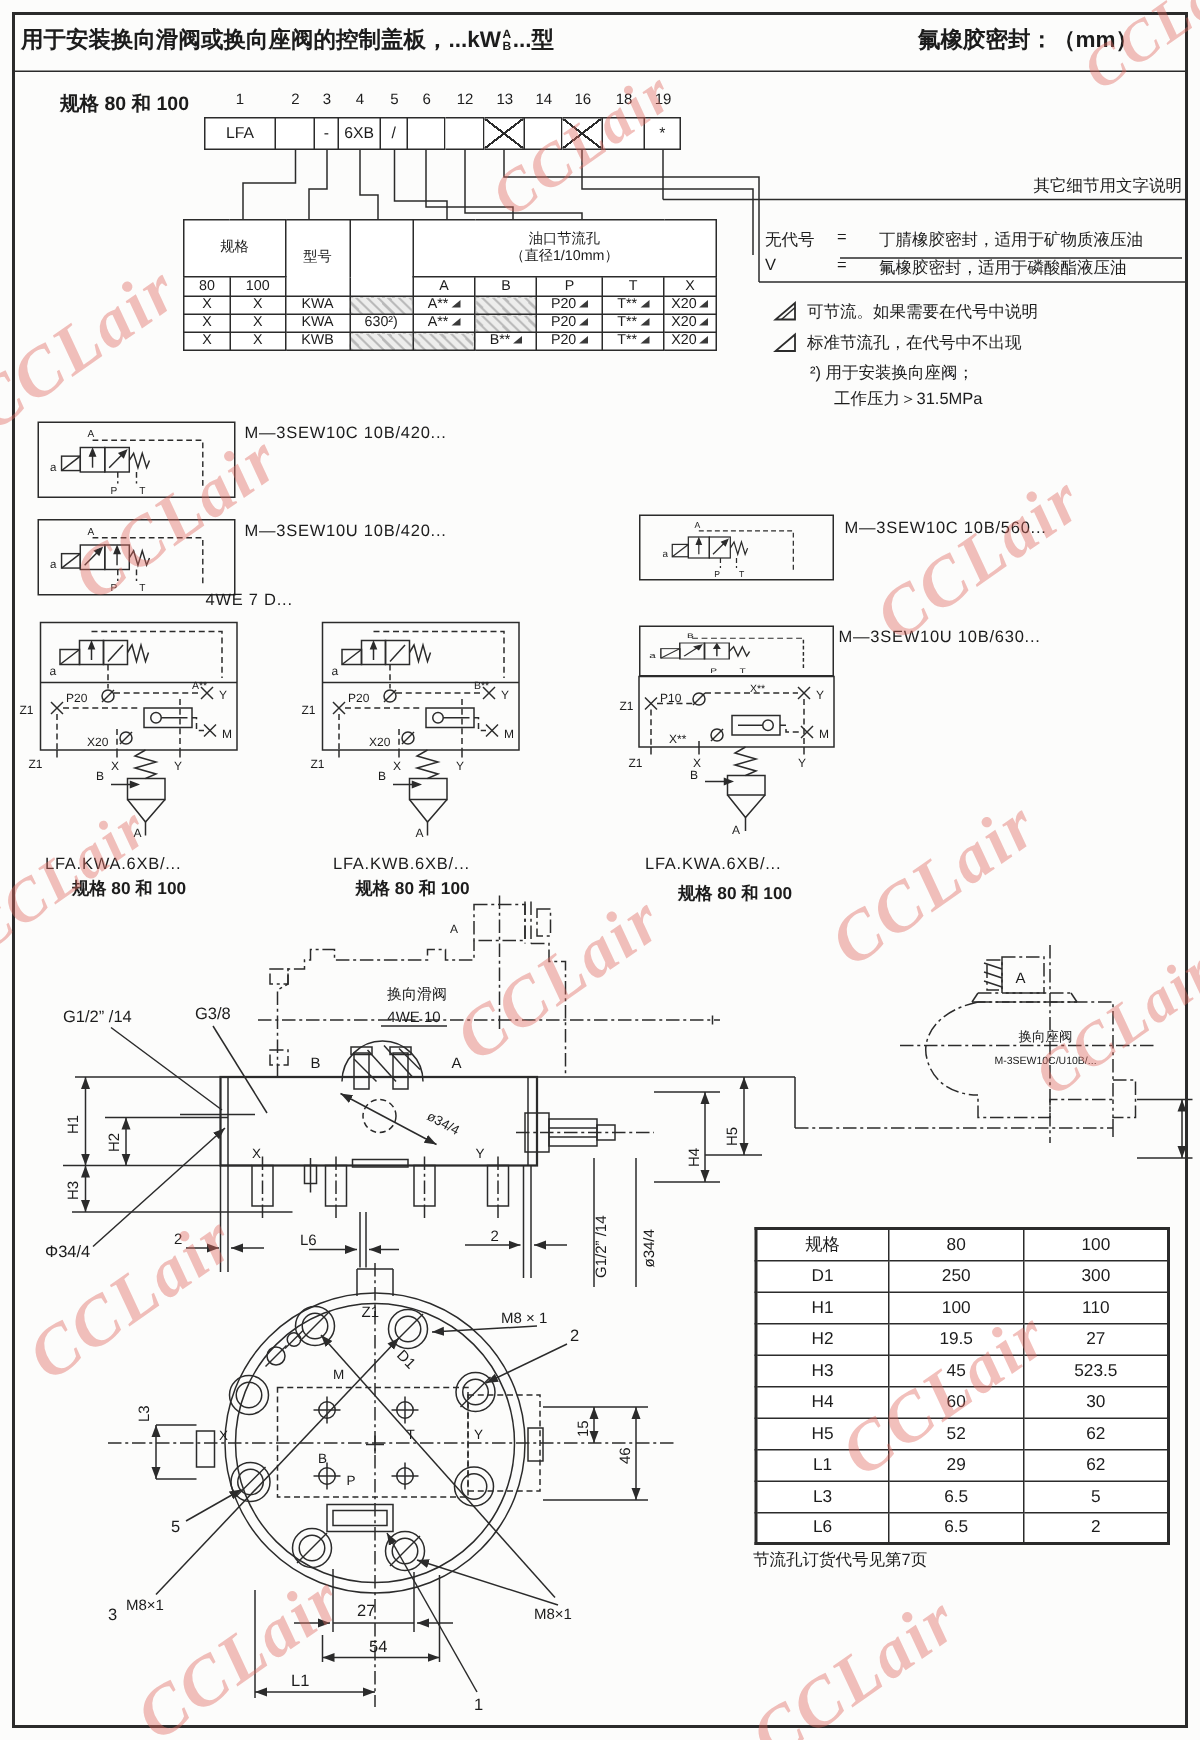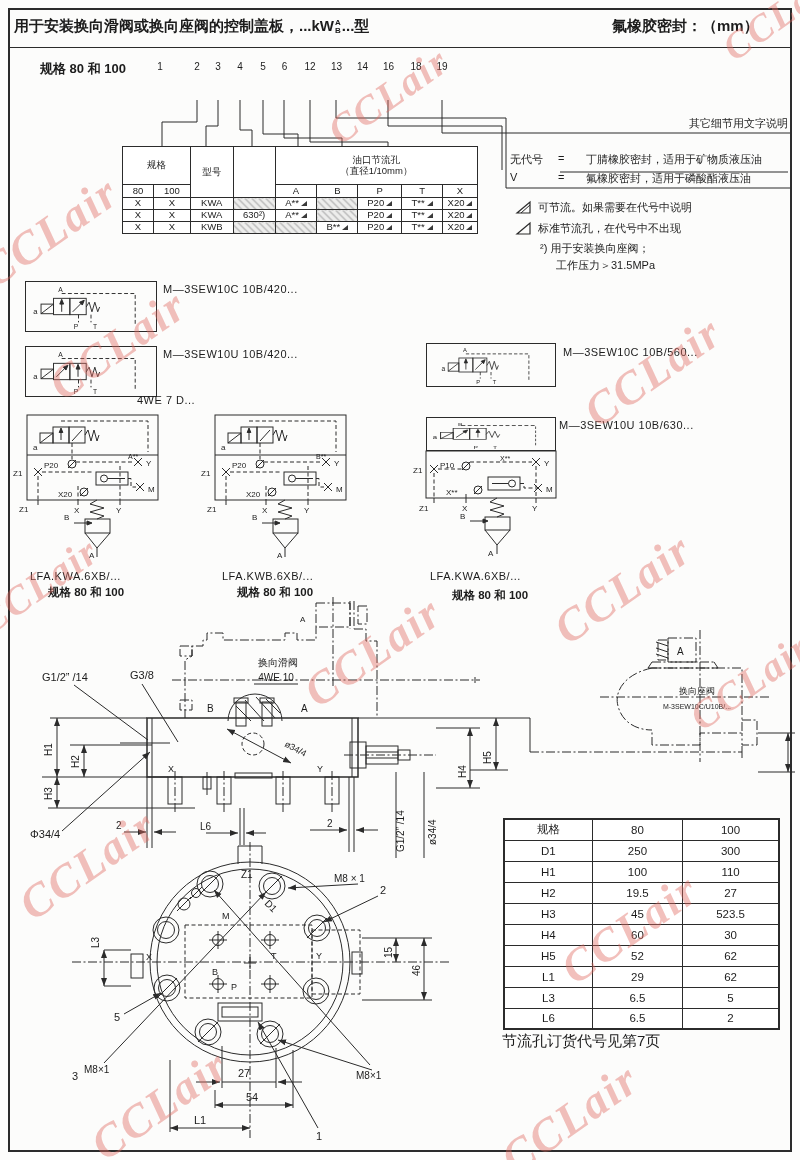--- a/index.html
+++ b/index.html
@@ -31,21 +31,21 @@
        border-bottom:5px solid #3a3a3a;margin-left:2px}
   .notetxt{font-size:11px;white-space:nowrap}
   .sealrow{display:flex;font-size:11px;white-space:nowrap}
   .sealrow .c1{width:48px}.sealrow .c2{width:28px}
   .sbox{border:1.3px solid #2b2b2b;background:rgba(255,255,255,.0)}
   .slabel{font-size:11px;white-space:nowrap;letter-spacing:.5px}
   .blklabel{font-size:11px;white-space:nowrap;letter-spacing:.5px}
   .blkspec{font-size:11.5px;font-weight:bold;white-space:nowrap}
   table.dt{border-collapse:collapse;font-size:11.5px;background:#fff;border:2px solid #2b2b2b}
   .dt td{border:1px solid #2b2b2b;text-align:center;height:21px;padding:0 4px}
-  .caption{font-size:15px;white-space:nowrap}
+  .caption{font-size:11px;white-space:nowrap}
   .bnotes{font-size:11.5px;line-height:18px;white-space:nowrap}
   svg{overflow:visible}
   svg text{font-family:"Liberation Sans",sans-serif;fill:#1c1c1c;font-size:9px}
   svg .f7{font-size:7px}  svg .f8{font-size:8px}  svg .f9{font-size:9px}
   svg .f10{font-size:10px} svg .f11{font-size:11px}
   .ln{stroke:#2b2b2b;fill:none;stroke-width:1}
   .ln15{stroke:#2b2b2b;fill:none;stroke-width:1.5}
   .dsh{stroke-dasharray:4 2.5}
   .ddt{stroke-dasharray:9 2.5 2 2.5}
 </style>
@@ -88,20 +88,34 @@
     <span style="width:16px">3</span>
     <span style="width:28px">4</span>
     <span style="width:18px">5</span>
     <span style="width:25px">6</span>
     <span style="width:26px">12</span>
     <span style="width:27px">13</span>
     <span style="width:25px">14</span>
     <span style="width:27px">16</span>
     <span style="width:28px">18</span>
     <span style="width:24px">19</span>
+  </div>
+  <div class="abs cellrow">
+    <div class="ccell" style="width:48px">LFA</div>
+    <div class="ccell" style="width:26px"></div>
+    <div class="ccell" style="width:16px">-</div>
+    <div class="ccell" style="width:28px">6XB</div>
+    <div class="ccell" style="width:18px">/</div>
+    <div class="ccell" style="width:25px"></div>
+    <div class="ccell" style="width:26px"></div>
+    <div class="ccell crossed" style="width:27px"></div>
+    <div class="ccell" style="width:25px"></div>
+    <div class="ccell crossed" style="width:27px"></div>
+    <div class="ccell" style="width:28px"></div>
+    <div class="ccell" style="width:24px">*</div>
   </div>
 
   <svg class="abs" style="left:0;top:55px" width="800" height="150" viewBox="0 55 800 150">
     <g class="ln">
       <polyline points="197,100 197,122 162,122 162,146"></polyline>
       <polyline points="218,100 218,126 206,126 206,146"></polyline>
       <polyline points="240,100 240,130 252,130 252,146"></polyline>
       <polyline points="263,100 263,134 298,134 298,146"></polyline>
       <polyline points="284,100 284,138 342,138 342,146"></polyline>
       <polyline points="310,100 310,142 388,142 388,146"></polyline>

